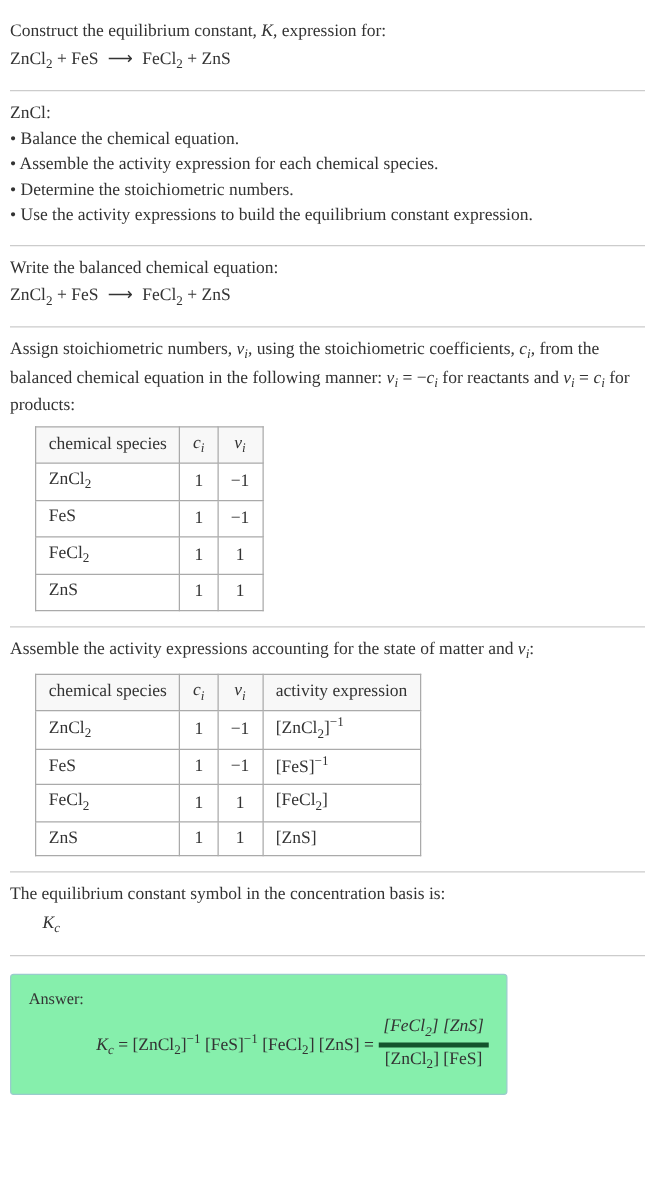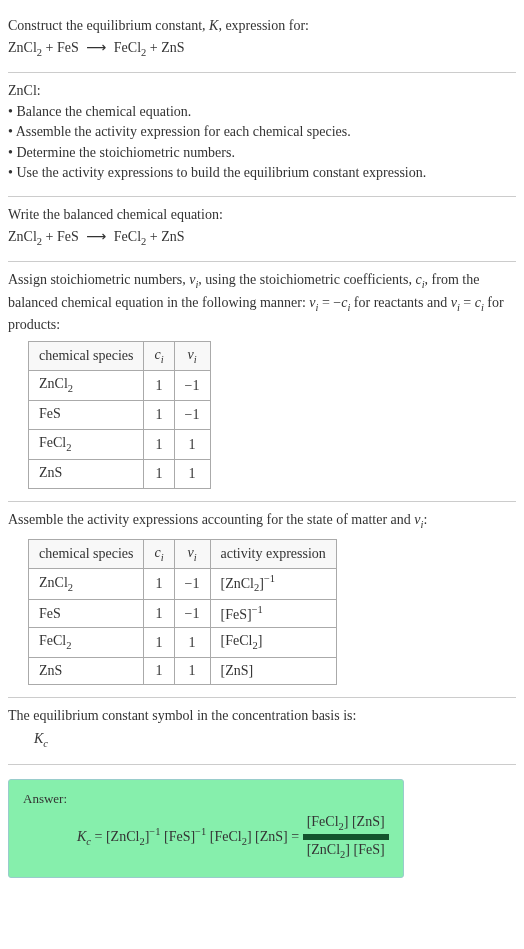--- a/index.html
+++ b/index.html
@@ -42,21 +42,21 @@
     padding: 10px 14px 14px 14px;
     margin-top: 6px;
     display: inline-block;
   }
   .answer-label { font-size: 13px; color: #333; }
   .frac {
     display: inline-block;
     vertical-align: middle;
     text-align: center;
   }
-  .frac .num { display:block; border-bottom:6px solid #14532d; padding:0 4px;}
+  .frac .num { display:block; border-bottom:4px solid #14532d; padding:0 4px;font-style:italic;}
   .frac .den { display:block; padding:0 4px;}
   .kc-line { margin-top:4px;margin-left:26px; }
   .arrow { padding: 0 4px; }
   .plan-list div { margin: 1px 0; }
 </style>
 </head>
 <body>
 
 <div class="section">
   <div>

